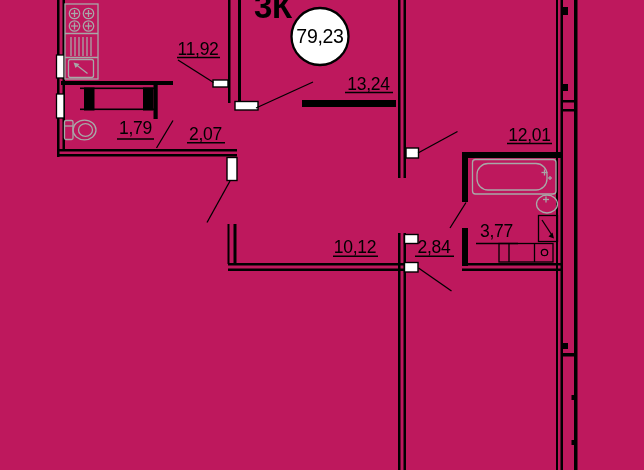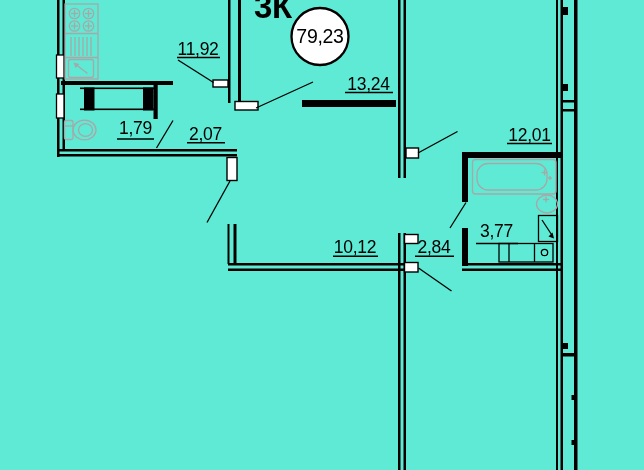--- a/index.html
+++ b/index.html
@@ -1,16 +1,16 @@
 <!DOCTYPE html>
 <html><head>
 <meta charset="utf-8">
 <style>
   html,body{margin:0;padding:0;background:#ffffff;}
-  .stage{position:relative;width:644px;height:470px;background:#5eead4;overflow:hidden;
+  .stage{position:relative;width:644px;height:470px;background:#be185d;overflow:hidden;
          font-family:"Liberation Sans", sans-serif;}
   svg{position:absolute;left:0;top:0;}
   text{font-family:"Liberation Sans", sans-serif;fill:#000;letter-spacing:-0.3px;}
   .area-label{font-size:17.5px;}
   .title-label{font-size:33px;font-weight:bold;}
   .total-label{font-size:19.5px;}
 </style>
 </head>
 <body>
 

